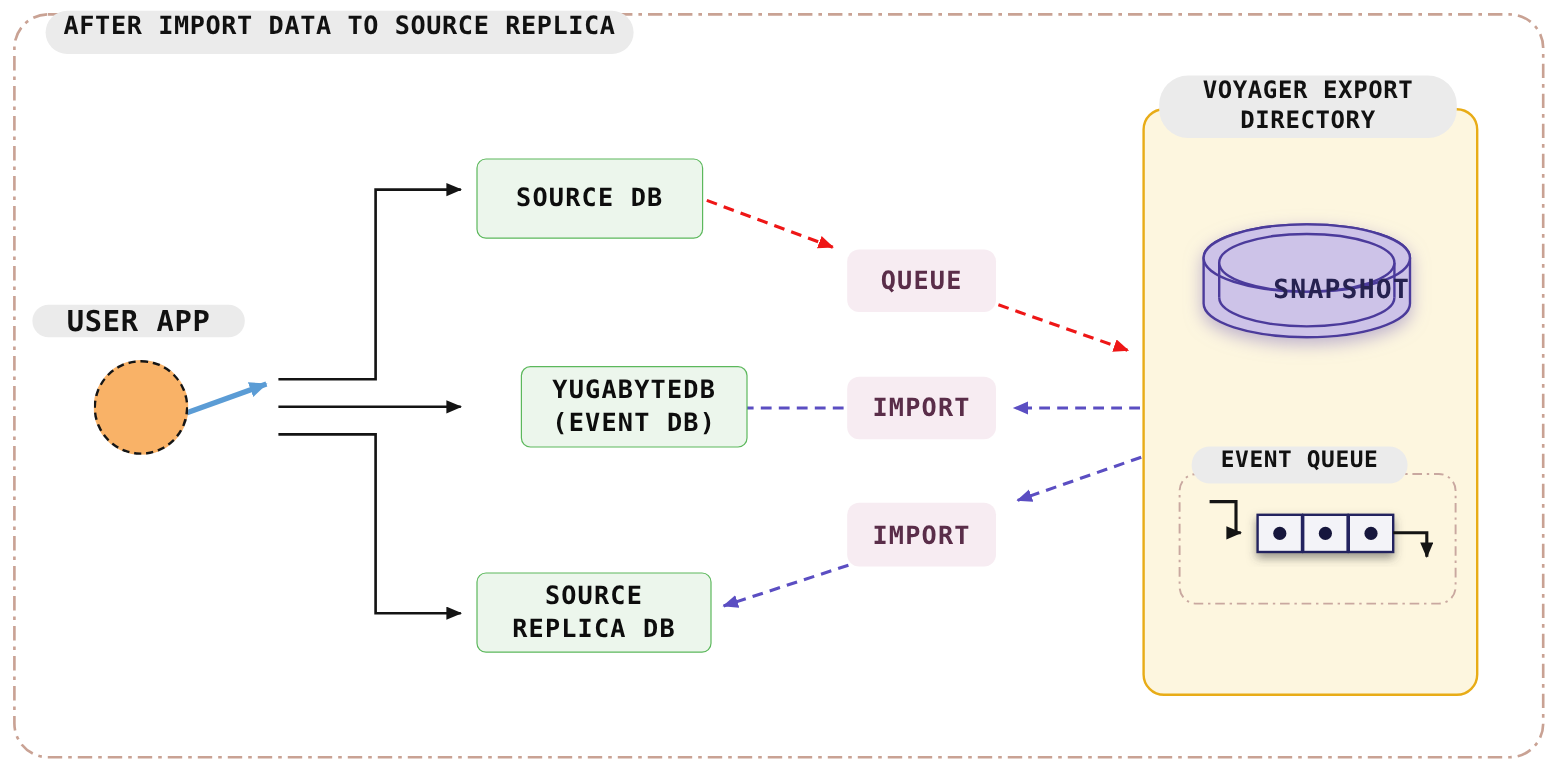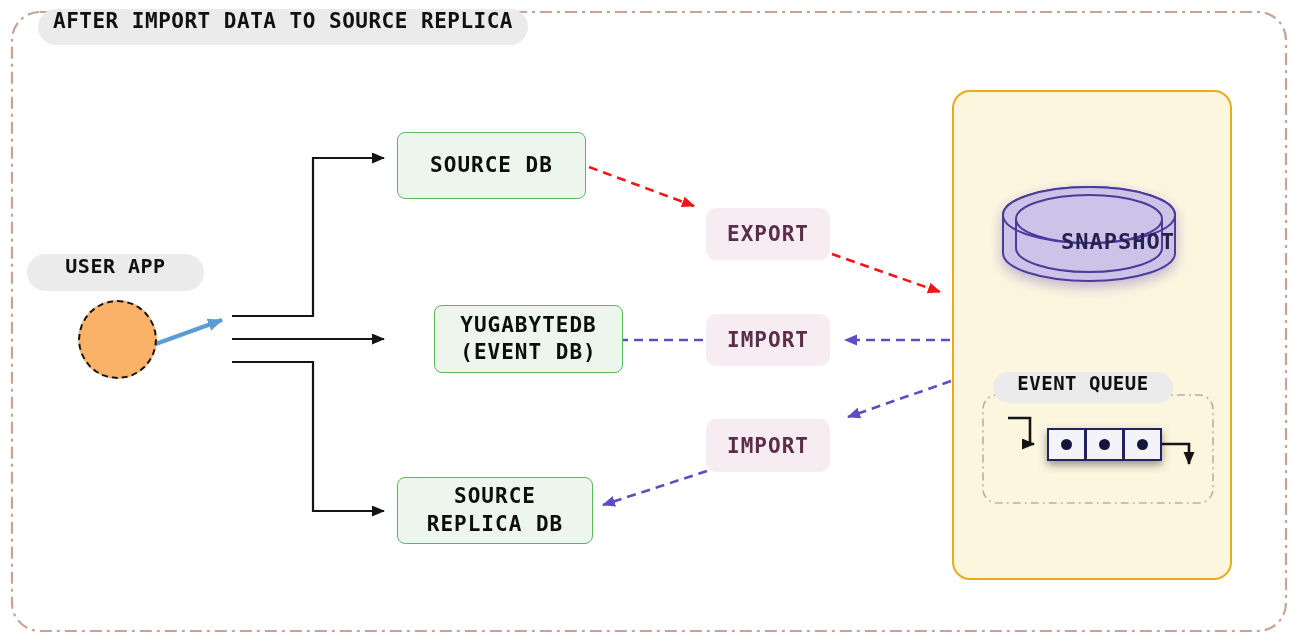--- a/index.html
+++ b/index.html
@@ -129,47 +129,51 @@
         <circle class="qdot" cx="1142.5" cy="444.5" r="5.5"></circle>
       </g>
       <path class="stroke-black" d="M1161 444 H1189 V464" fill="none" stroke-width="2.6" marker-end="url(#mBlack)"></path>
     </g>
   </svg>
 
   <div class="abs pill node" style="left:38px; top:9px; width:490px; height:36px; font-size:21px;">
     <span>AFTER IMPORT DATA TO SOURCE REPLICA</span>
   </div>
 
-  <div class="abs pill node" style="left:27px; top:254px; width:177px; height:37px; font-size:20px;">
+  <div class="abs pill node" style="left:27px; top:254px; width:177px; height:27px; font-size:24px;">
     <span>USER APP</span>
   </div>
   <div id="user-circle" class="abs node" style="left:78px; top:300px; width:79px; height:79px;"></div>
 
   <div class="abs dbbox node" style="left:397px; top:132px; width:189px; height:67px;">
     <span>SOURCE DB</span>
   </div>
   <div class="abs dbbox node" style="left:397px; top:305px; width:189px; height:68px;margin-left:37px;">
     <span>YUGABYTEDB</span>
     <span>(EVENT DB)</span>
   </div>
   <div class="abs dbbox node" style="left:397px; top:477px; width:196px; height:67px;">
     <span>SOURCE</span>
     <span>REPLICA DB</span>
   </div>
 
   <div class="abs opbox node" style="left:706px; top:208px; width:124px; height:52px;">
-    <span>EXPORT</span>
+    <span>QUEUE</span>
   </div>
   <div class="abs opbox node" style="left:706px; top:314px; width:124px; height:52px;">
     <span>IMPORT</span>
   </div>
   <div class="abs opbox node" style="left:706px; top:419px; width:124px; height:53px;">
     <span>IMPORT</span>
   </div>
 
+  <div class="abs pill node" style="left:966px; top:63px; width:248px; height:52px; font-size:20px; line-height:25px;">
+    <span>VOYAGER EXPORT</span>
+    <span>DIRECTORY</span>
+  </div>
 
   <div id="snapshot-label" class="abs node" style="left:1003px; top:229px; width:172px;">
     <span>SNAPSHOT</span>
   </div>
 
   <div class="abs pill node" style="left:993px; top:372px; width:180px; height:31px; font-size:19px;">
     <span>EVENT QUEUE</span>
   </div>
 
 </div>

